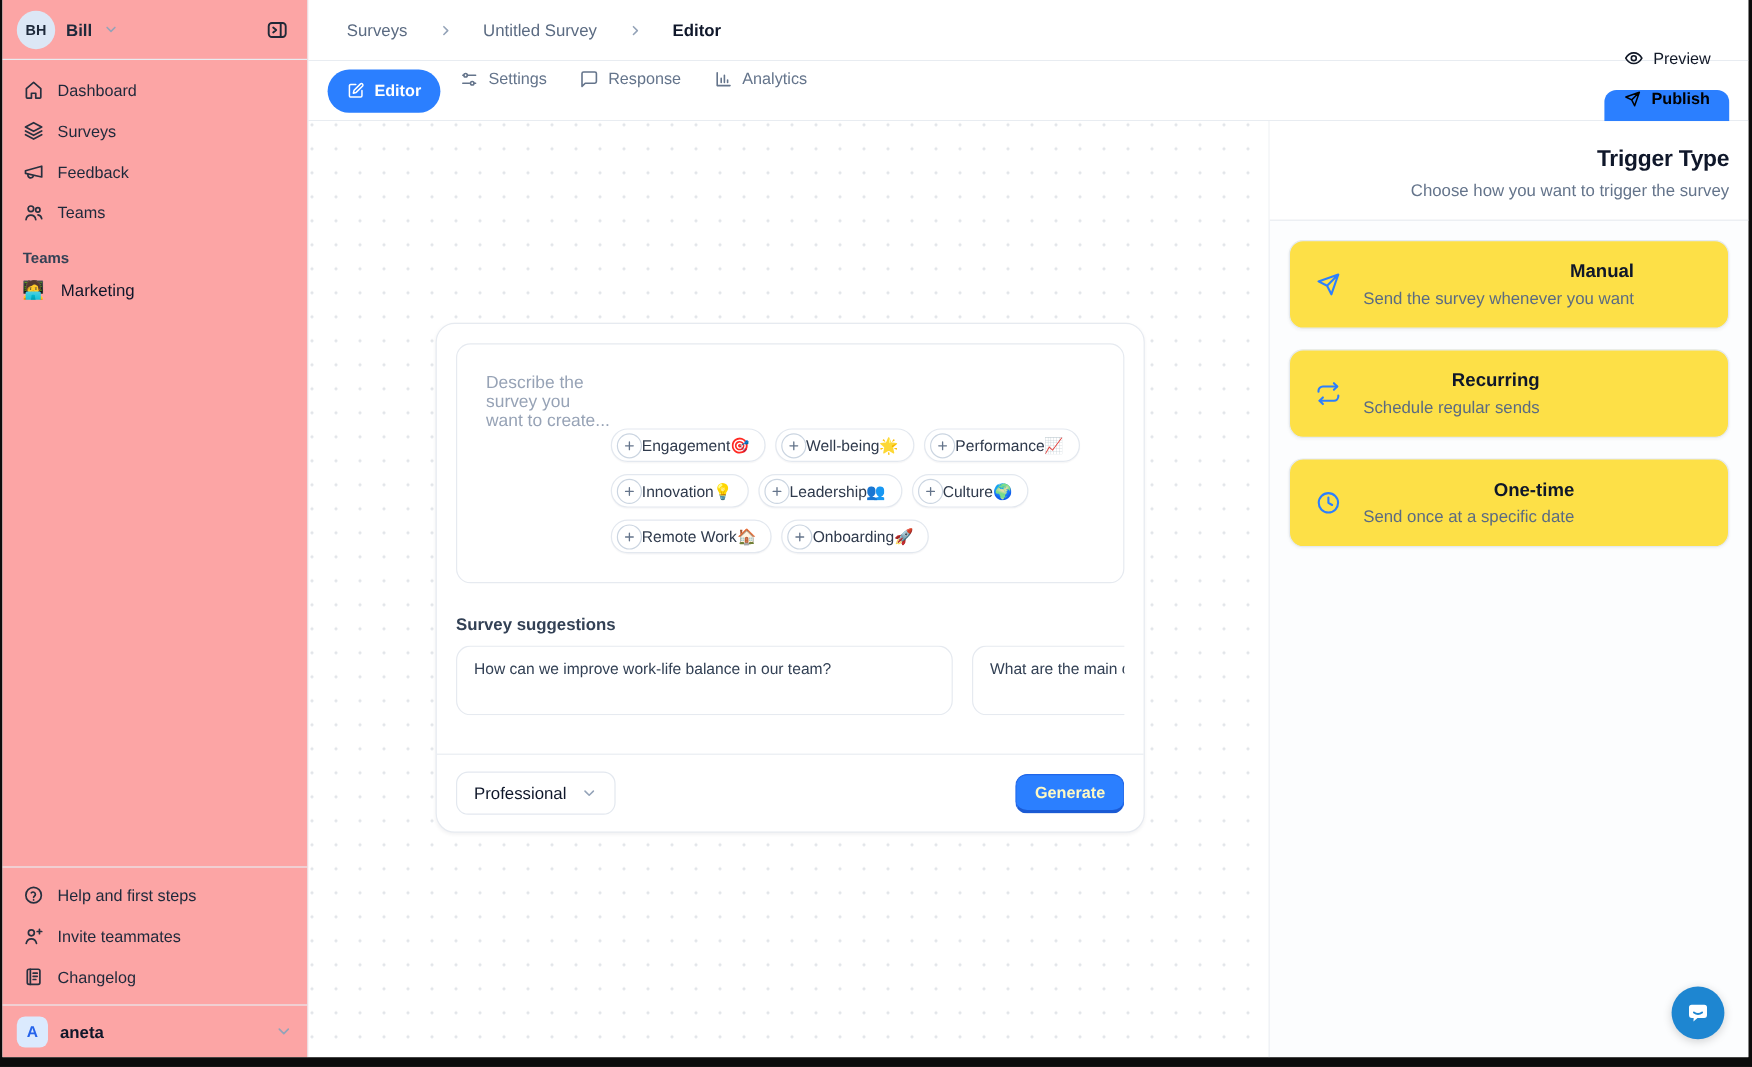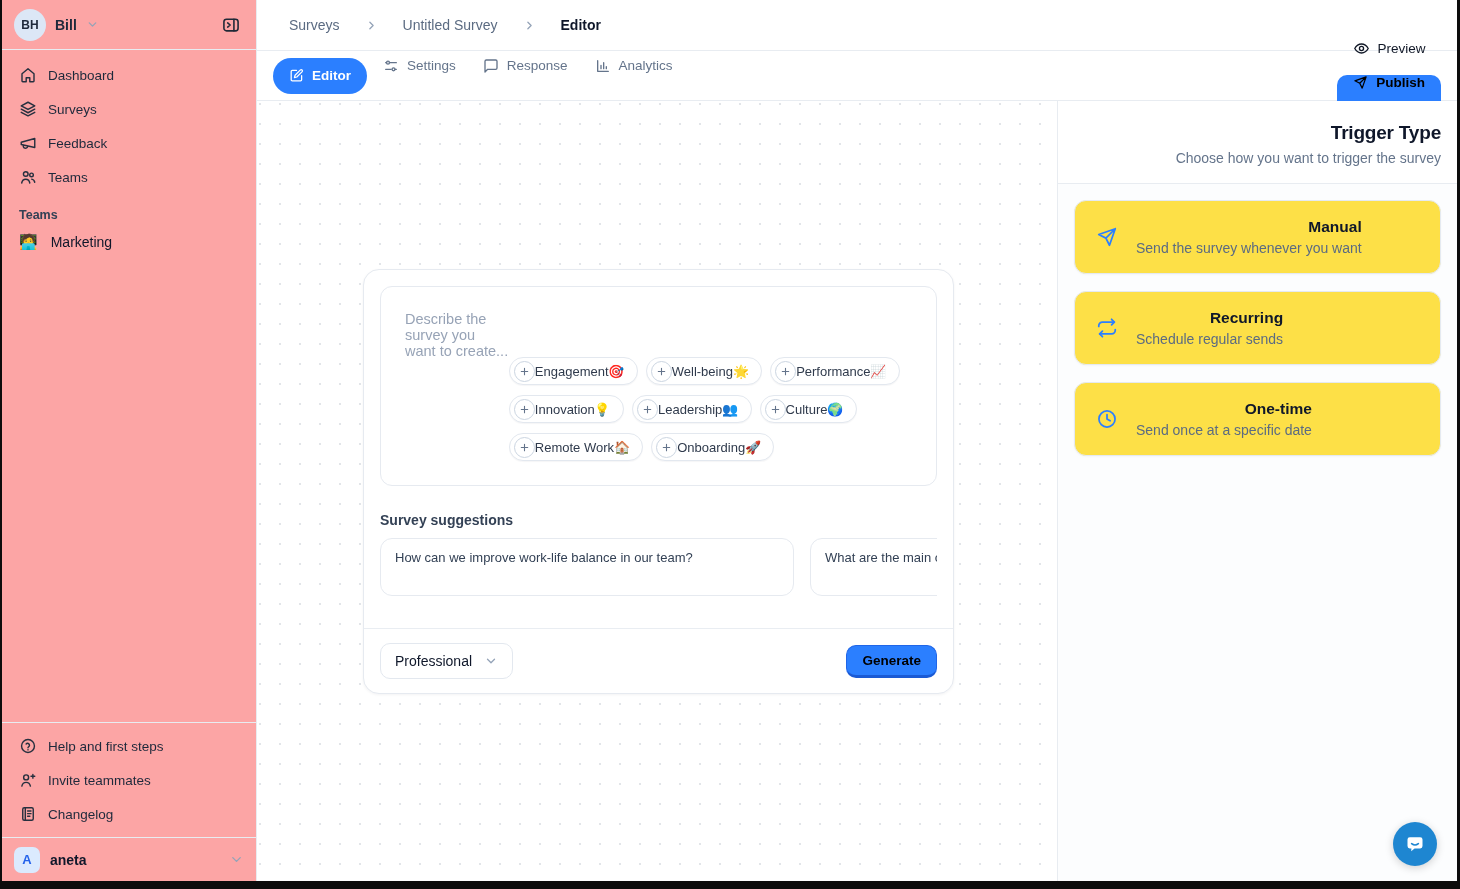--- a/index.html
+++ b/index.html
@@ -51,21 +51,21 @@
   .placeholder { font-size:14.5px; color:#97a3b6; }
   .chips { margin-top:auto; display:flex; flex-wrap:wrap; gap:10px 8px; }
   .chip { height:28px; display:flex; align-items:center; gap:0; padding:0 12px 0 4px; border:1px solid #e3e8ef; border-radius:999px; background:#fff; box-shadow:0 1px 1px rgba(15,23,42,.04); font-size:13px; font-weight:500; color:#2f3a4c; cursor:pointer; }
   .chip .plus { width:21px; height:21px; border-radius:50%; border:1px solid #cbd5e1; color:#64748b; display:flex; align-items:center; justify-content:center; }
   .chip .emoji { font-size:13px; }
   .sugg-title { margin:26px 0 10px; font-size:14px; font-weight:600; color:#334155; }
   .sugg-row { display:flex; gap:16px; overflow:hidden; }
   .sugg-card { flex:0 0 414px; width:414px; height:58px; border:1px solid #e6eaf0; border-radius:12px; padding:11px 14px; font-size:13px; color:#334155; background:#fff; white-space:nowrap; overflow:hidden; cursor:pointer; }
   .composer-footer { margin-top:32px; border-top:1px solid #e9edf2; padding:14px 16px; display:flex; align-items:center; justify-content:space-between; }
   .tone-select { height:36px; display:flex; align-items:center; gap:12px; padding:0 14px; border:1px solid #e3e8ef; border-radius:10px; background:#fff; font-size:14px; font-weight:500; color:#0f172a; cursor:pointer; }
-  .generate-btn { height:33px; padding:0 15px; background:#2b7fff; color:#000000; font-size:13.5px; font-weight:600; border:1px solid #2066e8; border-bottom:3px solid #1a5ad4; border-radius:10px; cursor:pointer; }
+  .generate-btn { height:33px; padding:0 15px; background:#2b7fff; color:#fef9c3; font-size:13.5px; font-weight:600; border:1px solid #2066e8; border-bottom:3px solid #1a5ad4; border-radius:10px; cursor:pointer; }
 
   
   .rpanel { width:400px; border-left:1px solid #e8ecf1; background:#fcfdfe; display:flex; flex-direction:column; flex-shrink:0;text-align:right; }
   .rpanel-header { background:#fff; padding:21px 16px 17px; border-bottom:1px solid #e8ecf1; }
   .rpanel-title { font-size:19px; font-weight:700; color:#0f172a; letter-spacing:-.2px; }
   .rpanel-sub { margin-top:6px; font-size:14px; color:#64748b; }
   .trigger-list { padding:16px; display:flex; flex-direction:column; gap:17px; }
   .trigger-card { background:#fde047; border:1px solid #e5eaf0; border-radius:12px; min-height:74px; padding:14px 18px 14px 21px; display:flex; align-items:center; gap:18px; box-shadow:0 1px 2px rgba(15,23,42,.03); cursor:pointer; }
   .trigger-card .icon { color:#2b7fff; }
   .trigger-title { font-size:15.5px; font-weight:600; color:#0f172a; }

